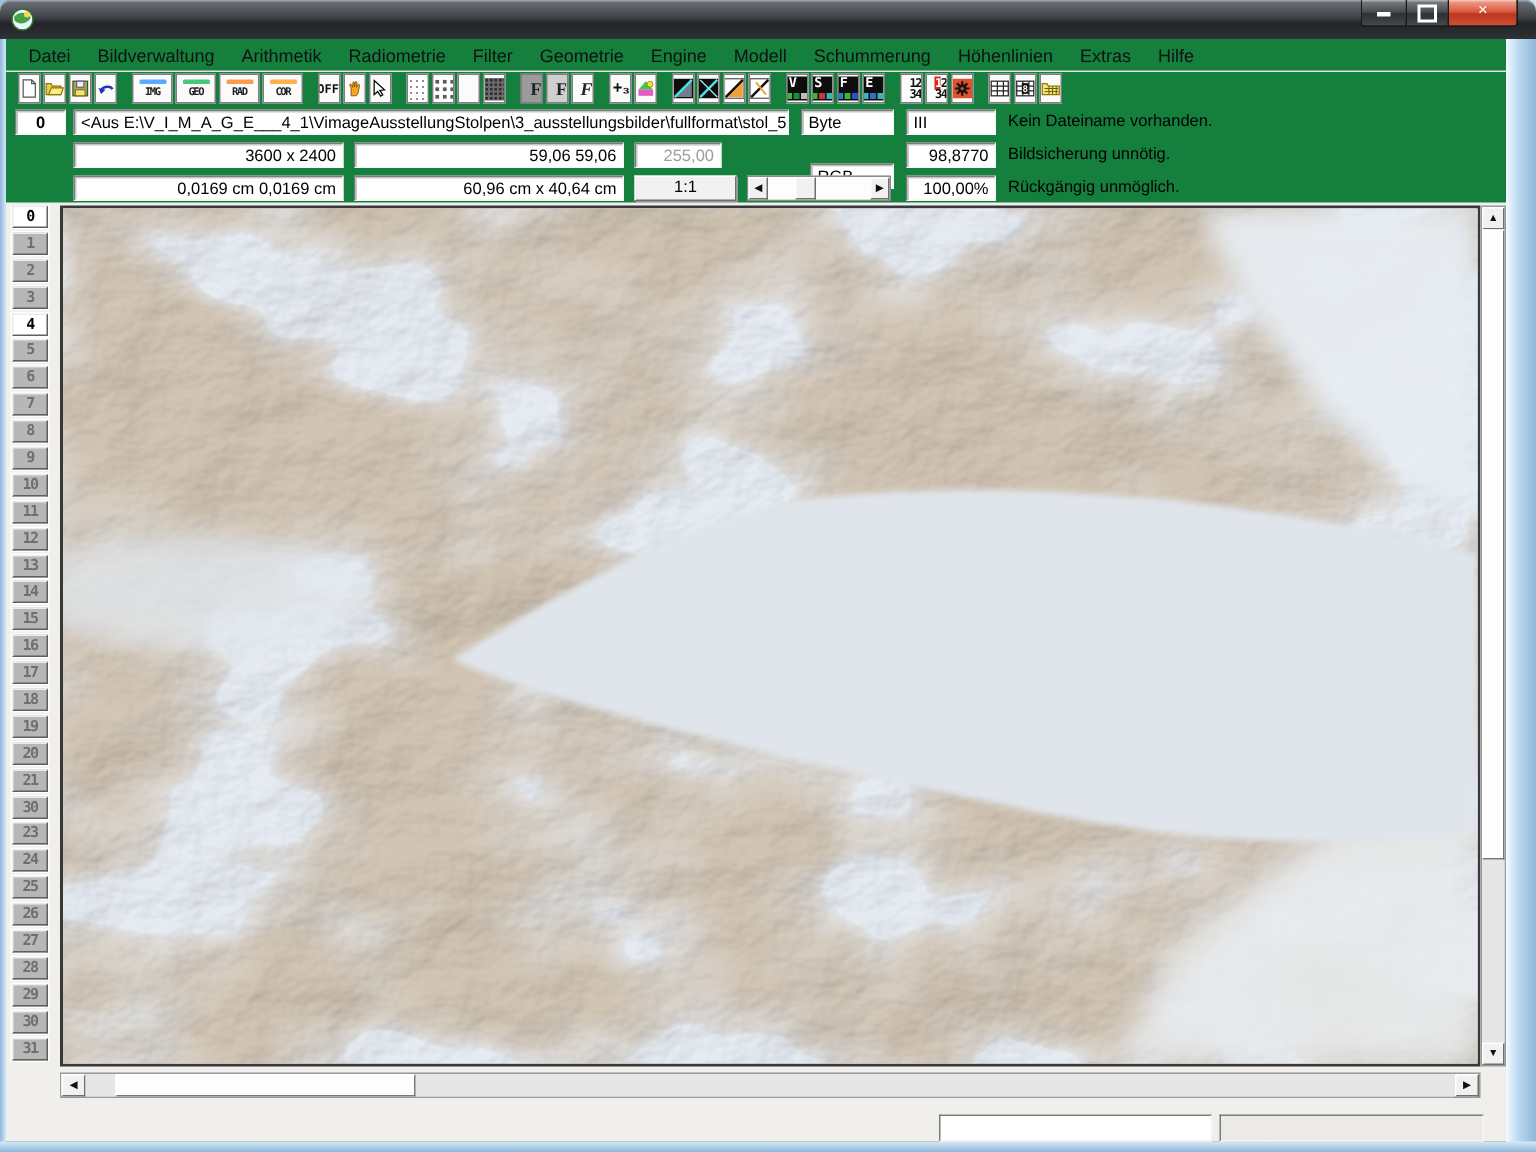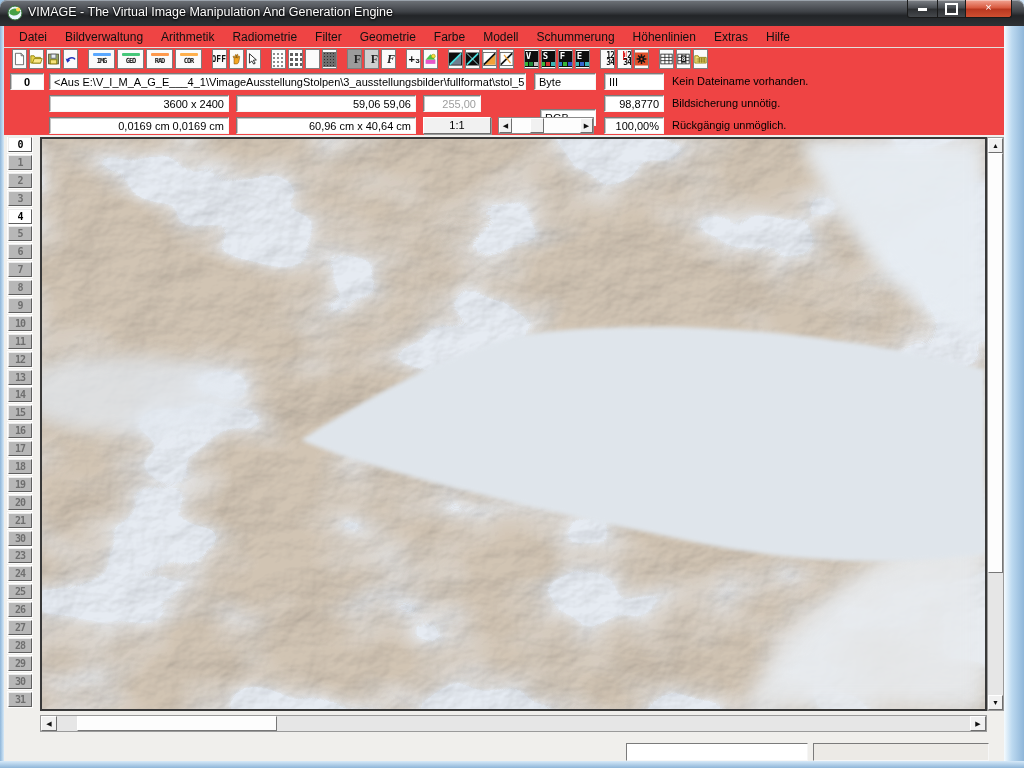--- a/index.html
+++ b/index.html
@@ -24,21 +24,21 @@
     font-size:11px;line-height:15px;text-align:center;
     background:linear-gradient(#7e8288,#4a4d52 45%,#2e3033 55%,#45484c);
     box-shadow:inset 0 1px 0 rgba(255,255,255,.35);}
   .wbtn.min{width:29px;border-radius:0 0 0 3px;}
   .wbtn.max{width:27px;border-left:none;border-right:none;}
   .wbtn.close{width:45px;border-radius:0 0 3px 0;
     background:linear-gradient(#f2a493,#d95b41 45%,#b93820 55%,#cf4f31);}
   .glyph-min{display:inline-block;width:9px;height:3px;background:#fff;margin-top:8px;}
   .glyph-max{display:inline-block;width:9px;height:8px;border:2px solid #fff;margin-top:3px;}
   
-  .app{position:absolute;left:4px;top:26px;right:20px;bottom:7px;background:#ef4444;}
+  .app{position:absolute;left:4px;top:26px;right:20px;bottom:7px;background:#15803d;}
   .menubar{position:absolute;left:0;top:0;right:0;height:21px;display:flex;
     align-items:center;padding-left:6px;border-bottom:1px solid #e2e0dc;}
   .mi{font-size:12px;color:#111;padding:2px 9px;}
   
   .toolbar{position:absolute;left:0;top:21px;right:0;height:24px;display:flex;
     align-items:center;padding-left:8px;}
   .tbtn{width:15px;height:20px;margin-right:2px;background:#fbfbfb;
     border:1px solid #7e7e7e;display:flex;align-items:center;justify-content:flex-end;
     box-sizing:border-box;overflow:hidden;flex:none;}
   .tbtn svg{width:16px;height:16px;display:block;}
@@ -129,41 +129,40 @@
 </head>
 <body>
 
 <div class="frame"></div>
 <div class="titlebar">
   <svg class="title-icon" viewBox="0 0 16 16">
     <circle cx="8" cy="8" r="7" fill="#eaf6ff" stroke="#2f6f2f"></circle>
     <path d="M2.5 6c3-3.5 8-3.5 11 .5-2 4.5-7.5 5.5-11 2z" fill="#46a046"></path>
     <circle cx="11" cy="4.6" r="2" fill="#ffd34d"></circle>
   </svg>
-  <span class="title-text">VIMAGE - The Virtual Image Manipulation And Generation Engine</span>
   <div class="winbtns">
     <div class="wbtn min"><span class="glyph-min"></span></div>
     <div class="wbtn max"><span class="glyph-max"></span></div>
     <div class="wbtn close"><span>×</span></div>
   </div>
 </div>
 <div class="frame-left"></div>
 <div class="frame-right"></div>
 <div class="frame-bottom"></div>
 
 <div class="app">
 
   <div class="menubar">
       <div class="mi">Datei</div>
       <div class="mi">Bildverwaltung</div>
       <div class="mi">Arithmetik</div>
       <div class="mi">Radiometrie</div>
       <div class="mi">Filter</div>
       <div class="mi">Geometrie</div>
-      <div class="mi">Farbe</div>
+      <div class="mi">Engine</div>
       <div class="mi">Modell</div>
       <div class="mi">Schummerung</div>
       <div class="mi">Höhenlinien</div>
       <div class="mi">Extras</div>
       <div class="mi">Hilfe</div>
     </div>
 
   <div class="toolbar">
       <div class="tbtn">
         <svg viewBox="0 0 16 16">

